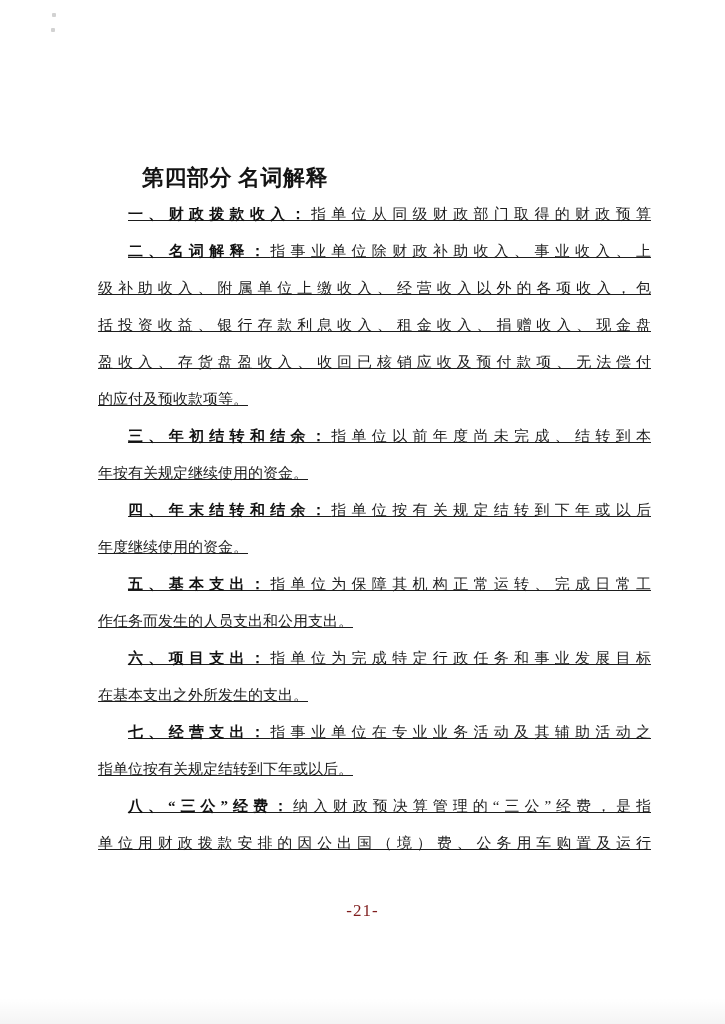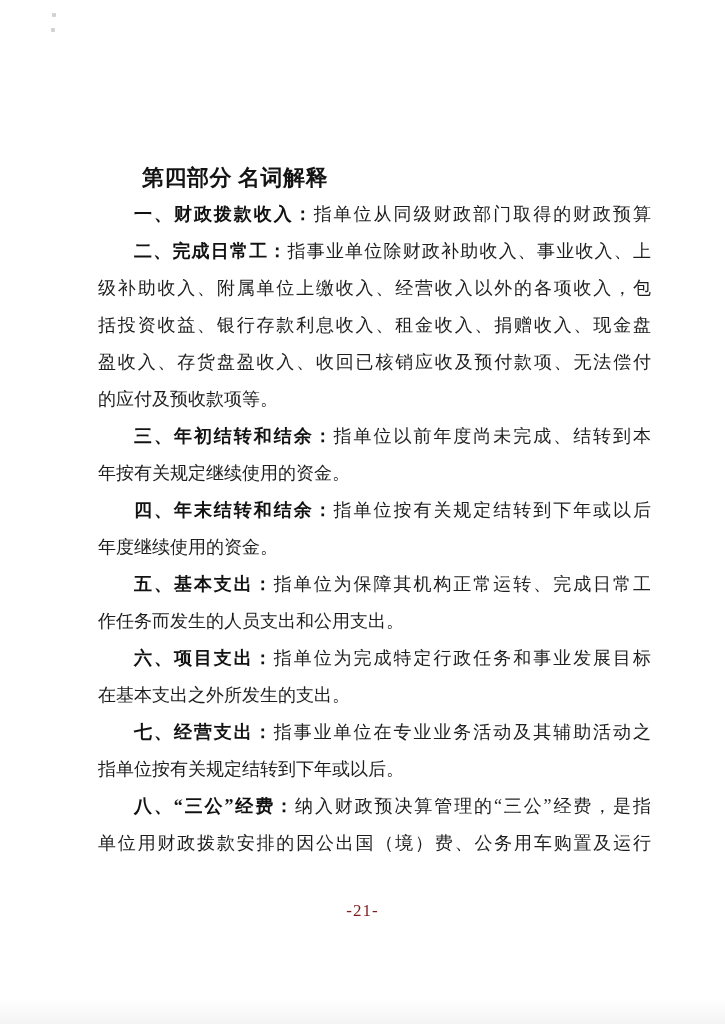--- a/index.html
+++ b/index.html
@@ -27,27 +27,28 @@
     font-size: 22px;
     font-weight: bold;
     line-height: 37px;
     height: 37px;
     text-indent: 2em;
     color: #141414;
     letter-spacing: 0.5px;
     white-space: pre;
   }
   .line {
-    font-size: 18px;
+    font-size: 15px;
     line-height: 37px;
     height: 37px;
     color: #1d1d1d;
     text-align: justify;
     text-align-last: justify;
     overflow: hidden;
+    text-decoration: underline;
   }
   .line.first {
     text-indent: 2em;
   }
   .line.end {
     text-align-last: left;
   }
   .term {
     font-weight: bold;
     color: #121212;
@@ -86,21 +87,21 @@
 <body>
 
 <div class="page">
   <div class="speck speck-1"></div>
   <div class="speck speck-2"></div>
 
   <div class="content">
     <h1 class="heading">第四部分 名词解释</h1>
     <div>
         <div class="line first"><span class="term">一、财政拨款收入：</span>指单位从同级财政部门取得的财政预算</div>
-        <div class="line first"><span class="term">二、完成日常工：</span>指事业单位除财政补助收入、事业收入、上</div>
+        <div class="line first"><span class="term">二、名词解释：</span>指事业单位除财政补助收入、事业收入、上</div>
         <div class="line">级补助收入、附属单位上缴收入、经营收入以外的各项收入，包</div>
         <div class="line">括投资收益、银行存款利息收入、租金收入、捐赠收入、现金盘</div>
         <div class="line">盈收入、存货盘盈收入、收回已核销应收及预付款项、无法偿付</div>
         <div class="line end">的应付及预收款项等。</div>
         <div class="line first"><span class="term">三、年初结转和结余：</span>指单位以前年度尚未完成、结转到本</div>
         <div class="line end">年按有关规定继续使用的资金。</div>
         <div class="line first"><span class="term">四、年末结转和结余：</span>指单位按有关规定结转到下年或以后</div>
         <div class="line end">年度继续使用的资金。</div>
         <div class="line first"><span class="term">五、基本支出：</span>指单位为保障其机构正常运转、完成日常工</div>
         <div class="line end">作任务而发生的人员支出和公用支出。</div>

